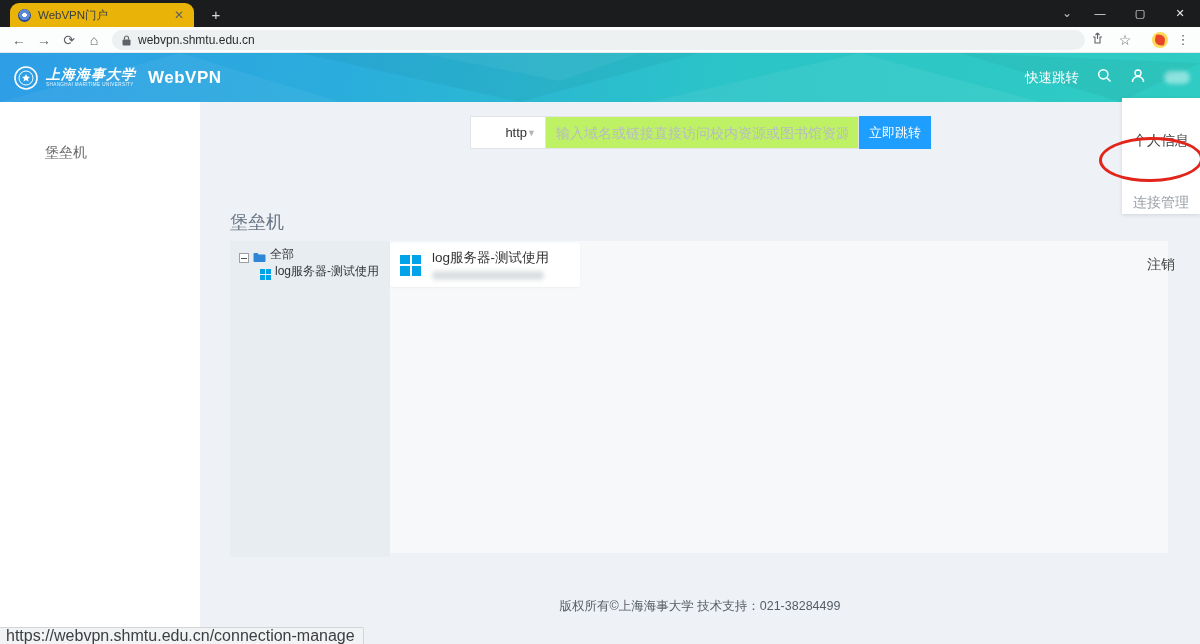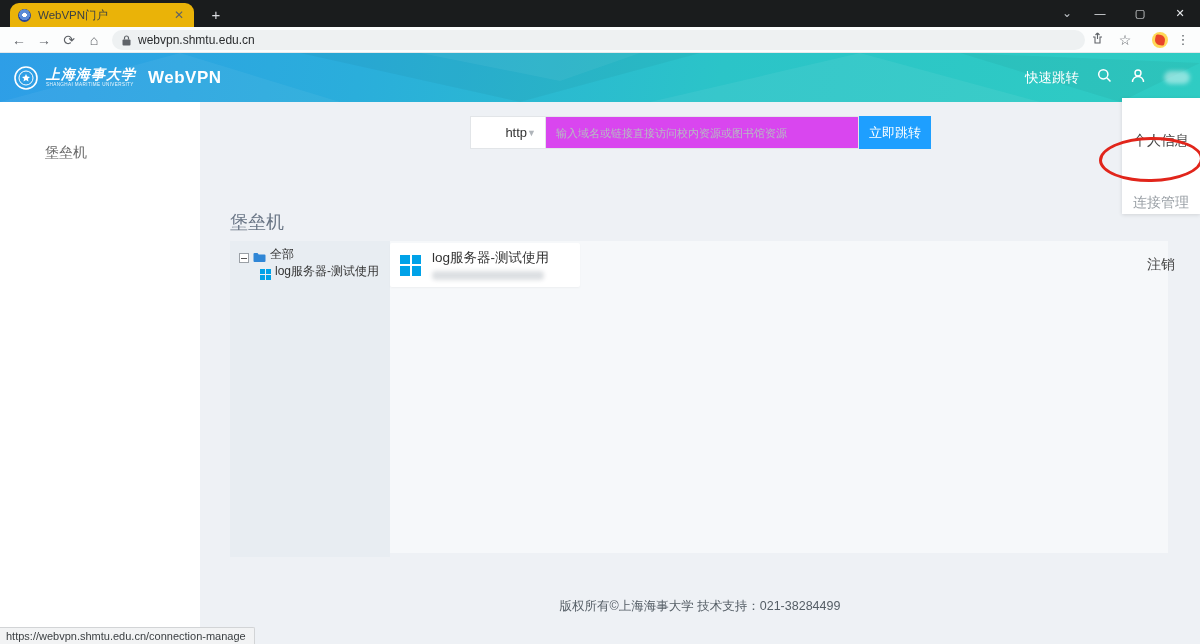--- a/index.html
+++ b/index.html
@@ -41,21 +41,21 @@
 
   
   #sidebar { position:absolute; left:0; top:102px; width:200px; height:526px; background:#ffffff; }
   #sidebar-item { position:absolute; left:45px; top:42px; font-size:14px; color:#666; }
   #content { position:absolute; left:200px; top:102px; width:1000px; height:542px; }
 
   
   #jump-row { position:absolute; left:270px; top:14px; height:33px; display:flex; }
   #proto-select { width:76px; height:33px; background:#fff; border:1px solid #e2e5e8; display:flex; align-items:center; justify-content:flex-end; padding:0 9px 0 13px; font-size:13px; color:#333; }
   #proto-caret { color:#b0b5ba; font-size:9px; }
-  #jump-input { width:313px; height:33px; border:1px solid #e2e5e8; border-left:none; padding:0 10px; font-size:11px; color:#333; outline:none; background:#d946ef; }
+  #jump-input { width:313px; height:33px; border:1px solid #e2e5e8; border-left:none; padding:0 10px; font-size:14px; color:#333; outline:none; background:#bef264; }
   #jump-input::placeholder { color:#b6bcc2; }
   #jump-btn { width:72px; height:33px; background:#1e9fff; color:#fff; border:none; font-size:13px; cursor:pointer; }
 
   
   #section-title { position:absolute; left:30px; top:108px; font-size:18px; color:#697585; }
   #tree-pane { position:absolute; left:30px; top:139px; width:160px; height:316px; background:#e8edf2; padding:7px 0 0 9px; }
   .tree-row { display:flex; align-items:flex-end; gap:4px; font-size:12px; color:#333; height:15px; }
   .tree-row.child { margin-left:21px; margin-top:2px; }
   #tree-toggle { width:10px; height:10px; border:1px solid #9aa0a6; background:#fff; position:relative; flex:0 0 auto; }
   #tree-toggle:before { content:""; position:absolute; left:1px; top:4px; width:6px; height:1px; background:#555; }
@@ -73,21 +73,21 @@
 
   #footer { position:absolute; left:0; top:496px; width:1000px; text-align:center; font-size:12.5px; color:#555e66; }
 
   
   #user-menu { position:absolute; left:1122px; top:98px; width:78px; height:116px; background:#fff; box-shadow:0 1px 4px rgba(0,0,0,.12); }
   .menu-item { height:38px; display:flex; align-items:center; justify-content:center; font-size:14px; color:#454545; cursor:pointer;margin-top:24px; }
   .menu-item.dim { color:#9aa0a6; }
   #red-ellipse { position:absolute; left:1099px; top:137px; width:104px; height:45px; border:3px solid #e1251b; border-radius:50%; transform:rotate(-1deg); pointer-events:none; }
 
   
-  #status-bubble { position:absolute; left:0; top:627px; height:17px; background:#f2f3f4; border:1px solid #d2d4d6; border-left:none; border-bottom:none; padding:0 8px 0 6px; font-size:11px; color:#3c4043; line-height:16px; border-radius:0 2px 0 0; white-space:nowrap; }
+  #status-bubble { position:absolute; left:0; top:627px; height:17px; background:#f2f3f4; border:1px solid #d2d4d6; border-left:none; border-bottom:none; padding:0 8px 0 6px; font-size:16px; color:#3c4043; line-height:16px; border-radius:0 2px 0 0; white-space:nowrap; }
 </style>
 </head>
 <body>
 
 <div id="titlebar">
   <div id="tab">
     <span id="tab-favicon"></span>
     <span id="tab-title">WebVPN门户</span>
     <span id="tab-close">✕</span>
   </div>

